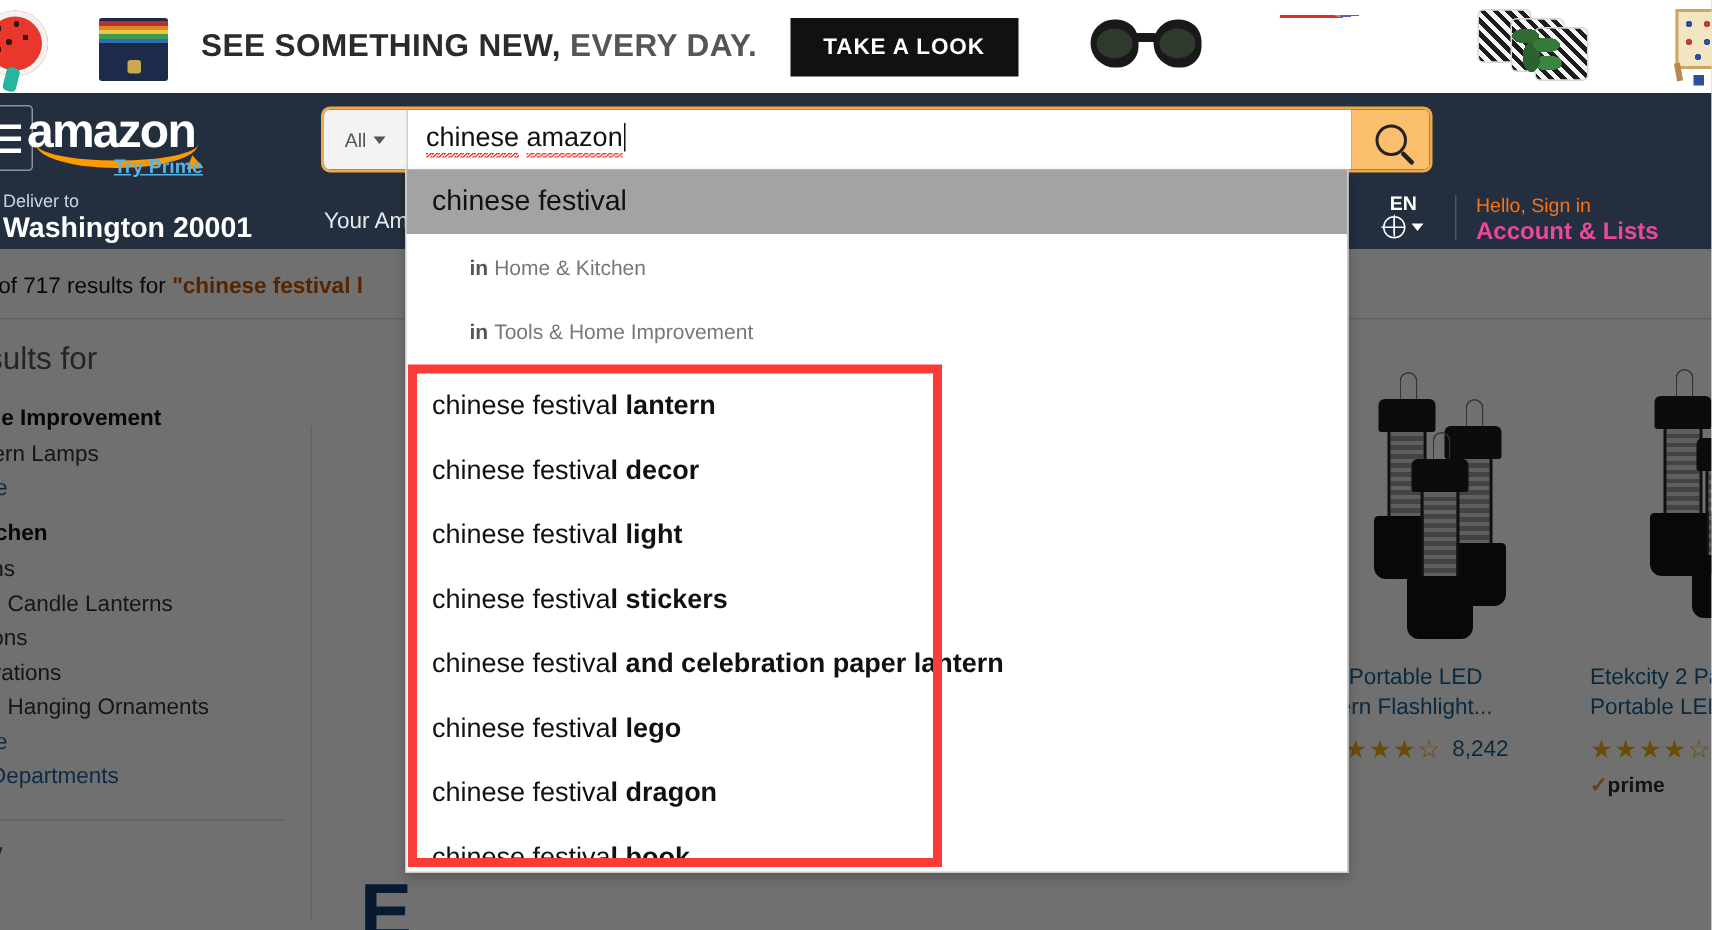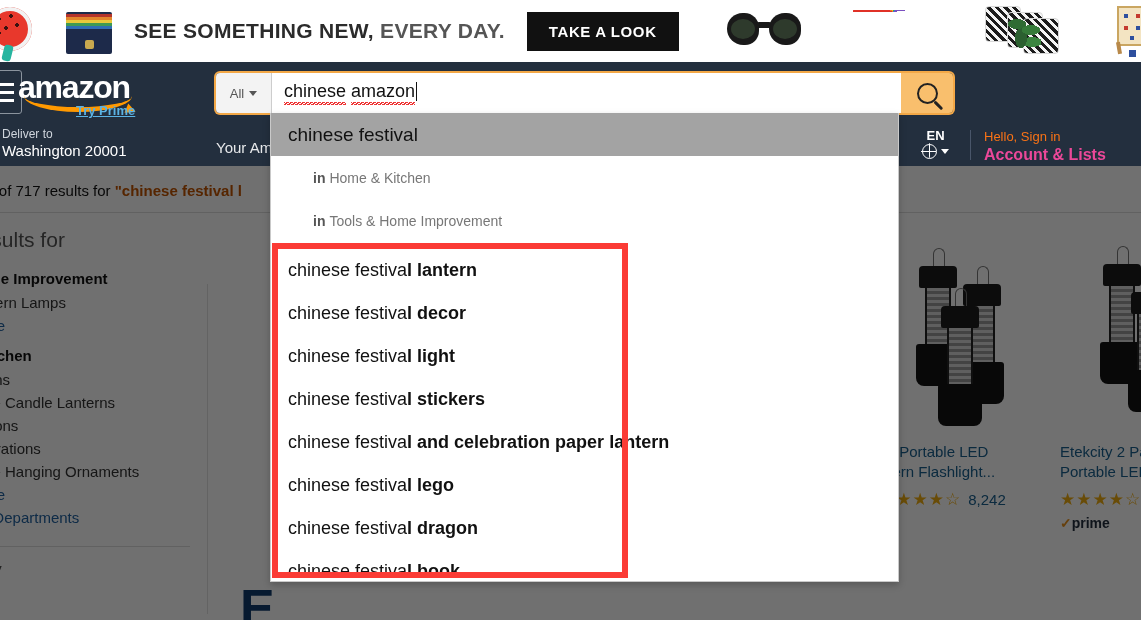--- a/index.html
+++ b/index.html
@@ -230,21 +230,21 @@
     letter-spacing: -0.5px; white-space: nowrap;
   }
 
   
   .nav2 {
     position: absolute; left: 0; top: 122px; width: 1141px; height: 44px;
     background: #232f3e; color: #fff;
   }
   .deliver { position: absolute; left: 2px; top: 6px; line-height: 1.15; cursor: pointer; }
   .deliver .l1 { font-size: 12px; color: #cfd5dc; }
-  .deliver .l2 { font-size: 15px; font-weight: normal; color: #fff; }
+  .deliver .l2 { font-size: 19px; font-weight: bold; color: #fff; }
   .your-amz { position: absolute; left: 216px; top: 17px; font-size: 15px; color: #e6e8ea; cursor: pointer; }
   .lang { position: absolute; left: 922px; top: 6px; text-align: center; cursor: pointer; }
   .lang .en { font-size: 13px; font-weight: bold; color: #fff; }
   .lang .row { display: flex; align-items: center; gap: 4px; margin-top: 1px; }
   .globe { width: 15px; height: 15px; border: 1.6px solid #fff; border-radius: 50%; position: relative; }
   .globe::before { content:""; position:absolute; left:-1.6px; top:5.6px; width:15px; height:1.6px; background:#fff;}
   .globe::after { content:""; position:absolute; left:5.6px; top:-1.6px; width:1.6px; height:15px; background:#fff;
     border-radius:50%; box-shadow: inset 0 0 0 8px #fff;}
   .lang .carw { width:0;height:0;border-left:4px solid transparent;border-right:4px solid transparent;border-top:5px solid #fff; }
   .divider-v { position:absolute; left:970px; top:8px; width:1px; height:30px; background:#49566a; }

